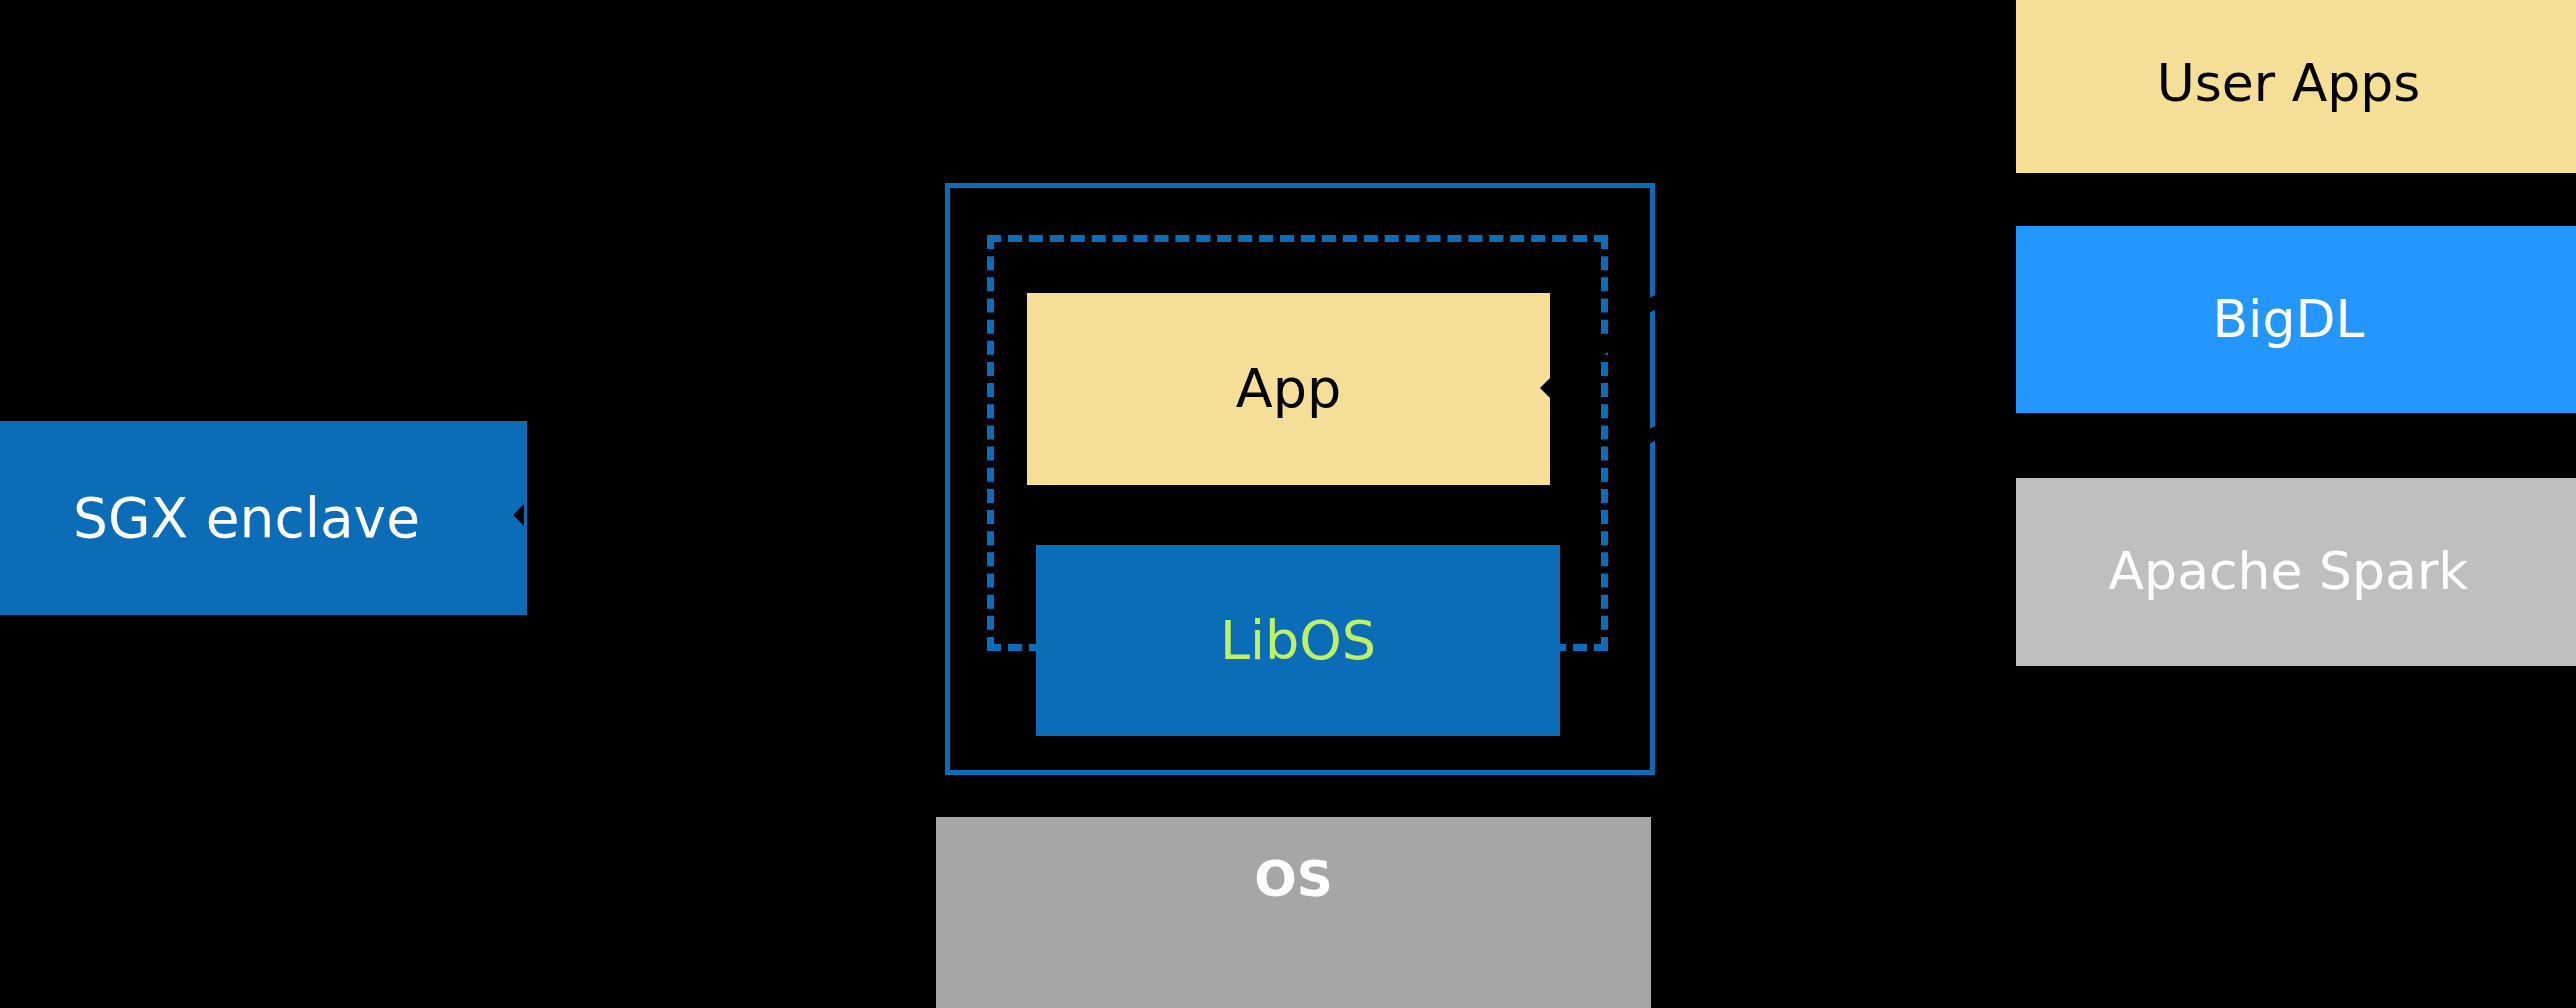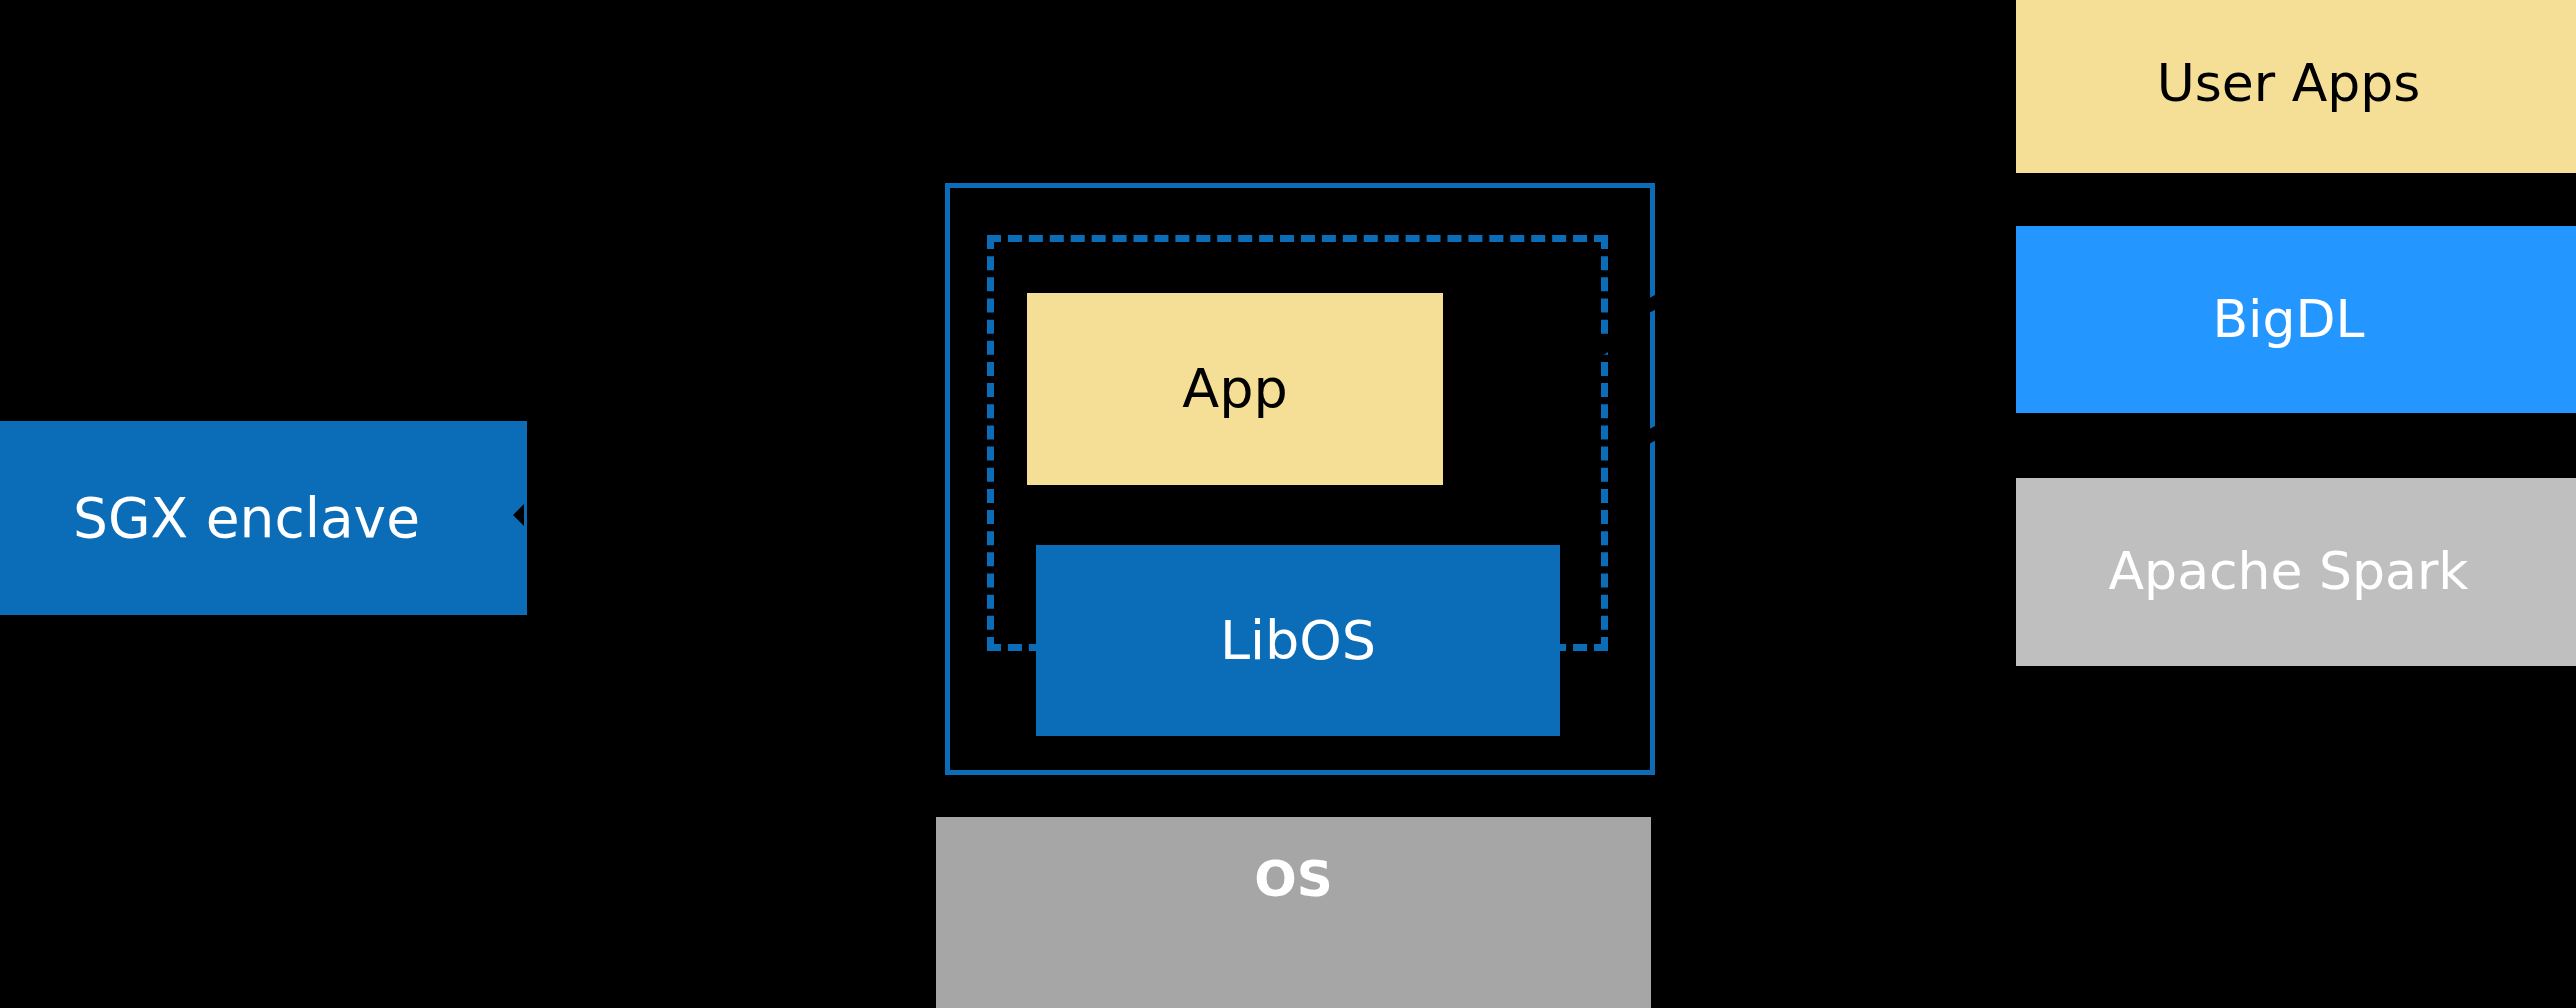--- a/index.html
+++ b/index.html
@@ -52,34 +52,34 @@
     top: 235px;
     width: 621px;
     height: 416px;
     border: 7.5px dashed #0B6CB8;
     background: transparent;
   }
   
   #app-box {
     left: 1027px;
     top: 293px;
-    width: 416px;
+    width: 523px;
     height: 192px;
     background: #F5DF97;
     color: #000000;
     font-size: 54px;
   }
   
   #libos-box {
     left: 1036px;
     top: 545px;
     width: 524px;
     height: 191px;
     background: #0B6CB8;
-    color: #ffffff;
+    color: #bef264;
     font-size: 54px;
   }
   
   #os-box {
     left: 936px;
     top: 817px;
     width: 715px;
     height: 218px;
     background: #A6A6A6;
     color: #FFFFFF;

